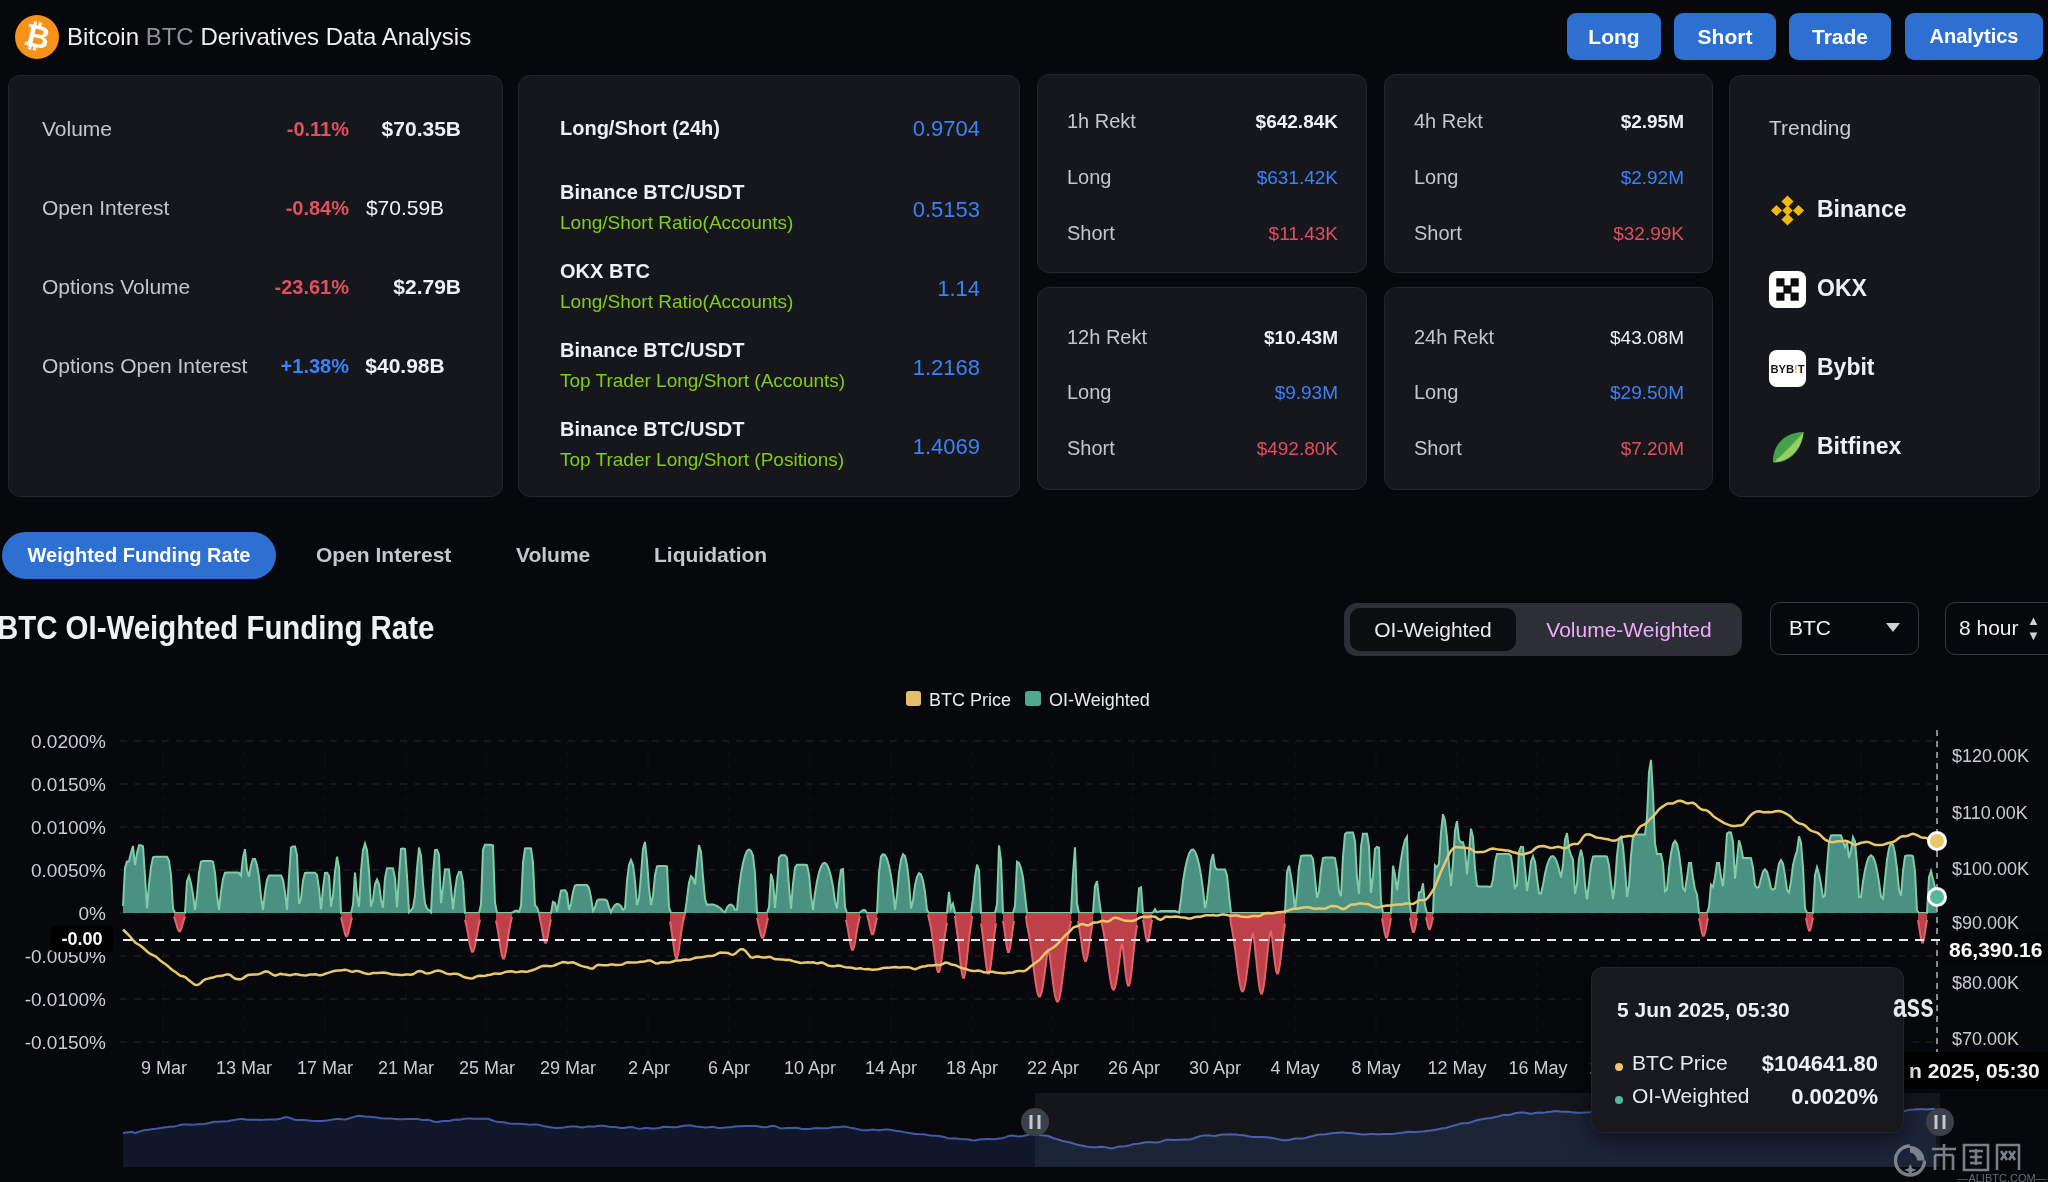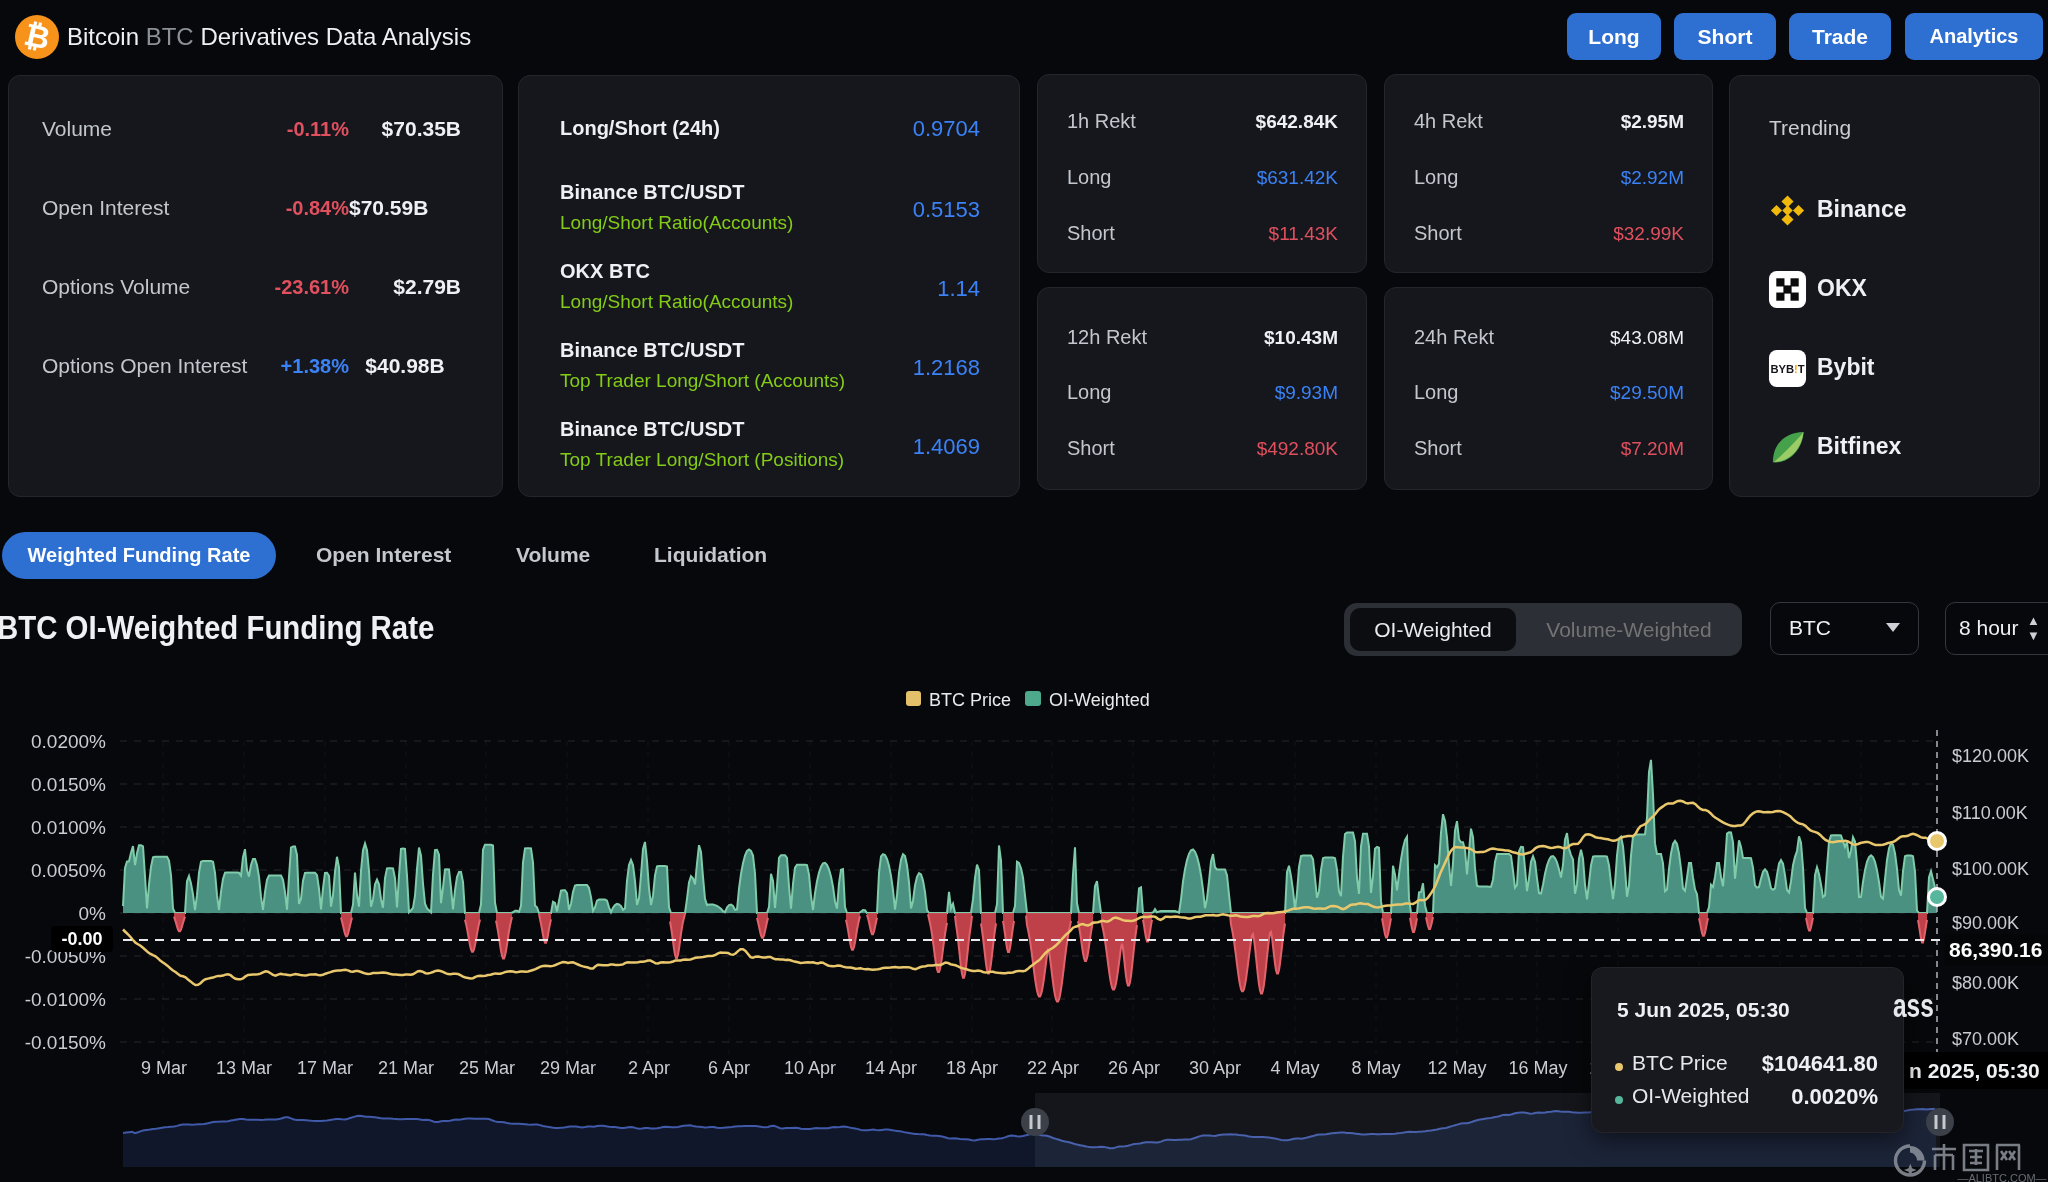--- a/index.html
+++ b/index.html
@@ -26,21 +26,21 @@
 
 <div class="card" style="left:8px;top:75px;width:495px;height:422px"></div>
 <div class="row" style="left:42px;top:117px;width:419px">
     <span class="g">Volume</span>
     <span class="red" style="margin-left:auto;font-weight:700;font-size:20px">-0.11%</span>
     <span class="w" style="width:112px;text-align:right;font-weight:700">$70.35B</span>
   </div>
 <div class="row" style="left:42px;top:196px;width:419px">
     <span class="g">Open Interest</span>
     <span class="red" style="margin-left:auto;font-weight:700;font-size:20px">-0.84%</span>
-    <span class="w" style="width:112px;text-align:left;font-weight:700">$70.59B</span>
+    <span class="w" style="width:112px;text-align:center;font-weight:400">$70.59B</span>
   </div>
 <div class="row" style="left:42px;top:275px;width:419px">
     <span class="g">Options Volume</span>
     <span class="red" style="margin-left:auto;font-weight:700;font-size:20px">-23.61%</span>
     <span class="w" style="width:112px;text-align:right;font-weight:700">$2.79B</span>
   </div>
 <div class="row" style="left:42px;top:354px;width:419px">
     <span class="g">Options Open Interest</span>
     <span class="grn" style="margin-left:auto;font-weight:700;font-size:20px">+1.38%</span>
     <span class="w" style="width:112px;text-align:center;font-weight:700">$40.98B</span>
@@ -153,21 +153,21 @@
 <div class="abs w" style="left:1817px;top:433px;font-size:23px;font-weight:700">Bitfinex</div>
 
 <div class="abs" style="left:2px;top:532px;width:274px;height:47px;background:#2e6fd2;border-radius:24px;display:flex;align-items:center;justify-content:center;color:#fff;font-weight:700;font-size:20px">Weighted Funding Rate</div>
 <div class="abs" style="left:316px;top:543px;font-size:21px;font-weight:700;color:#c4c8ce">Open Interest</div>
 <div class="abs" style="left:516px;top:543px;font-size:21px;font-weight:700;color:#c4c8ce">Volume</div>
 <div class="abs" style="left:654px;top:543px;font-size:21px;font-weight:700;color:#c4c8ce">Liquidation</div>
 
 <div class="abs w" style="left:-3px;top:608px;font-size:34px;font-weight:700;transform:scaleX(0.865);transform-origin:0 0">BTC OI-Weighted Funding Rate</div>
 <div class="abs" style="left:1344px;top:603px;width:398px;height:53px;background:#2c2f36;border-radius:13px"></div>
 <div class="abs" style="left:1350px;top:608px;width:166px;height:43px;background:#0c0d10;border-radius:10px;display:flex;align-items:center;justify-content:center;color:#e8eaed;font-size:21px">OI-Weighted</div>
-<div class="abs" style="left:1516px;top:608px;width:226px;height:43px;display:flex;align-items:center;justify-content:center;color:#737373;font-size:21px">Volume-Weighted</div>
+<div class="abs" style="left:1516px;top:608px;width:226px;height:43px;display:flex;align-items:center;justify-content:center;color:#f0abfc;font-size:21px">Volume-Weighted</div>
 <div class="abs" style="left:1770px;top:602px;width:149px;height:53px;border:1.5px solid #34373e;border-radius:10px"></div>
 <div class="abs w" style="left:1789px;top:616px;font-size:21px">BTC</div>
 <div class="abs" style="left:1886px;top:623px;width:0;height:0;border-left:7px solid transparent;border-right:7px solid transparent;border-top:9px solid #cdd1d7"></div>
 <div class="abs" style="left:1945px;top:602px;width:112px;height:53px;border:1.5px solid #34373e;border-radius:10px"></div>
 <div class="abs w" style="left:1959px;top:616px;font-size:21px">8 hour</div>
 <div class="abs" style="left:2027px;top:613px;color:#cdd1d7;font-size:13px;line-height:15px">▲<br>▼</div>
 
 <svg class="abs" style="left:0;top:680px" width="2048" height="502" viewBox="0 680 2048 502">
 <rect x="906" y="691" width="15" height="15" rx="3" fill="#e5c06b"></rect>
 <text x="929" y="706" font-size="18" fill="#e8eaec">BTC Price</text>

